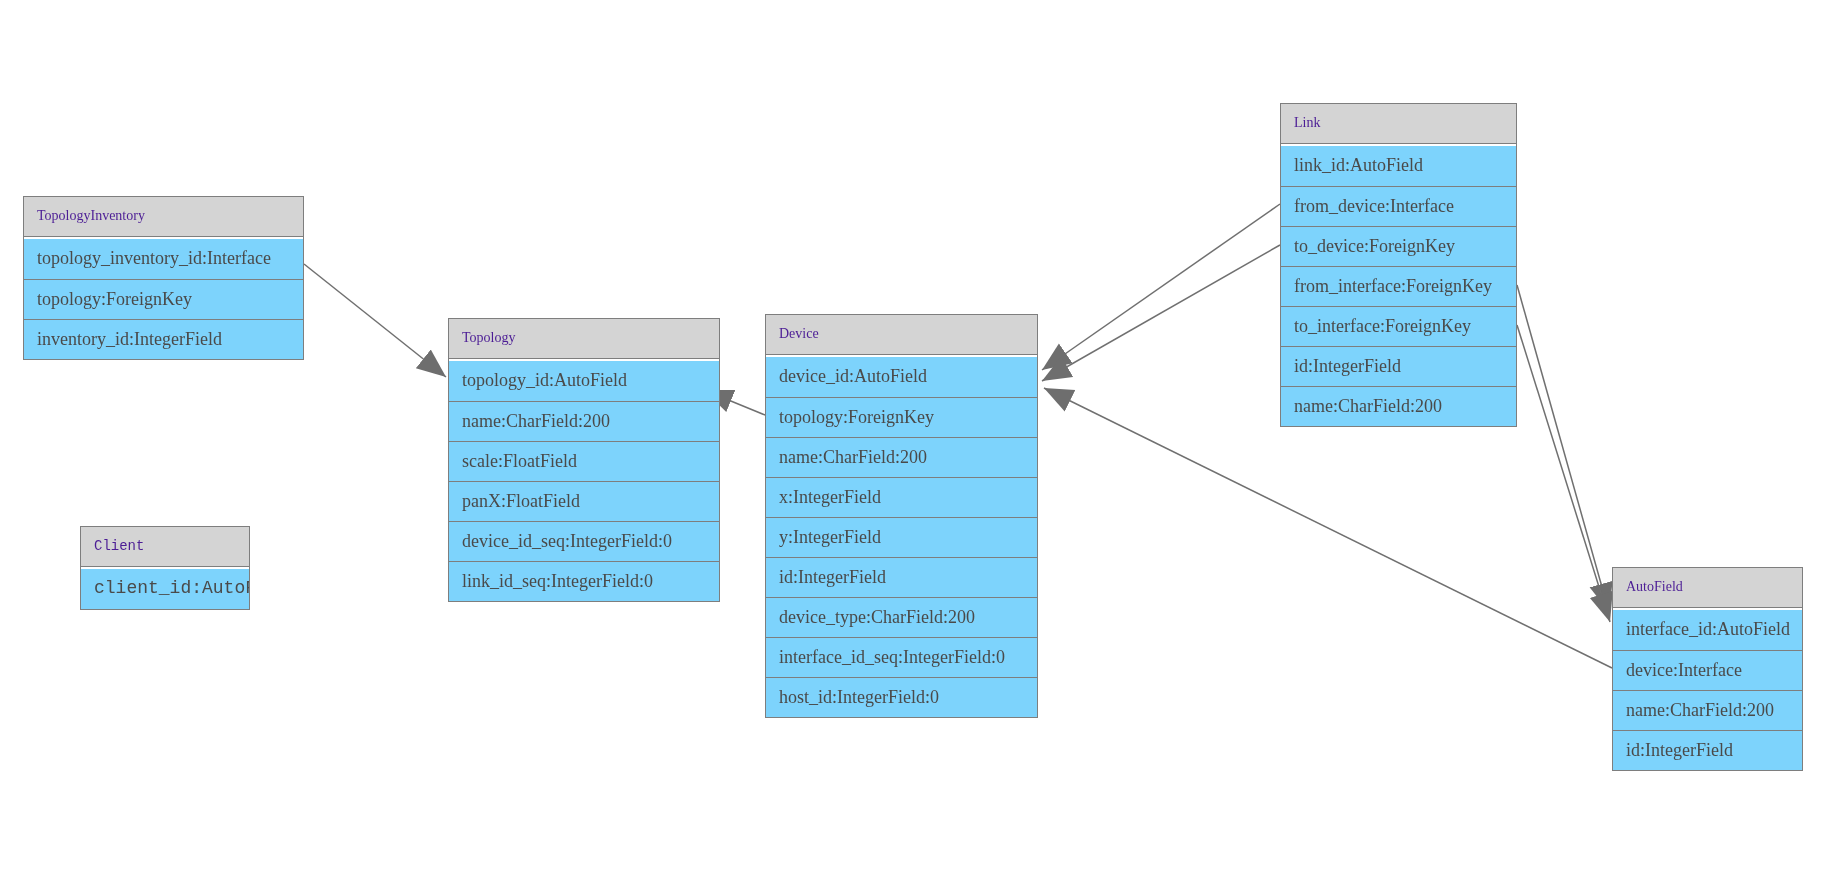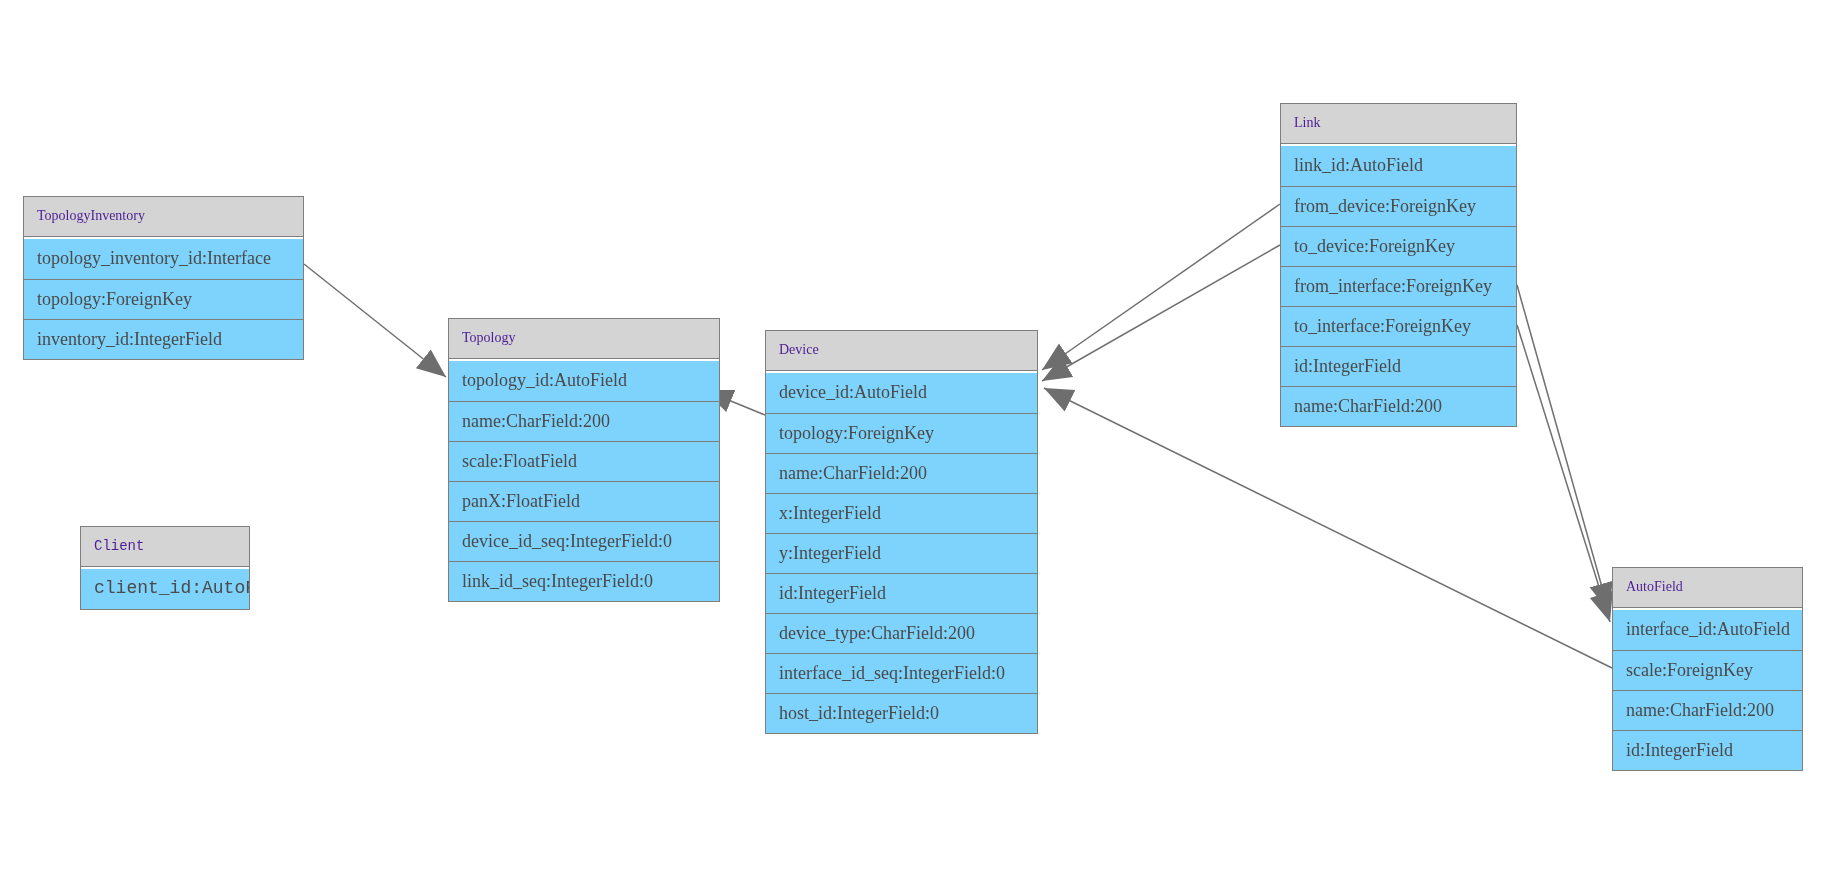--- a/index.html
+++ b/index.html
@@ -103,49 +103,49 @@
           <div class="entity-field">device_id_seq:IntegerField:0</div>
           <div class="entity-field">link_id_seq:IntegerField:0</div>
         </div>
       </div>
       <div class="entity-box" style="left: 80px; top: 526px; width: 170px; font-family: Liberation Mono, monospace;">
         <div class="entity-header">Client</div>
         <div class="entity-body">
           <div class="entity-field">client_id:AutoField</div>
         </div>
       </div>
-      <div class="entity-box" style="left: 765px; top: 330px; width: 273px;">
+      <div class="entity-box" style="left: 765px; top: 314px; width: 273px;">
         <div class="entity-header">Device</div>
         <div class="entity-body">
           <div class="entity-field">device_id:AutoField</div>
           <div class="entity-field">topology:ForeignKey</div>
           <div class="entity-field">name:CharField:200</div>
           <div class="entity-field">x:IntegerField</div>
           <div class="entity-field">y:IntegerField</div>
           <div class="entity-field">id:IntegerField</div>
           <div class="entity-field">device_type:CharField:200</div>
           <div class="entity-field">interface_id_seq:IntegerField:0</div>
           <div class="entity-field">host_id:IntegerField:0</div>
         </div>
       </div>
       <div class="entity-box" style="left: 1280px; top: 103px; width: 237px;">
         <div class="entity-header">Link</div>
         <div class="entity-body">
           <div class="entity-field">link_id:AutoField</div>
-          <div class="entity-field">from_device:ForeignKey</div>
+          <div class="entity-field">from_device:Interface</div>
           <div class="entity-field">to_device:ForeignKey</div>
           <div class="entity-field">from_interface:ForeignKey</div>
           <div class="entity-field">to_interface:ForeignKey</div>
           <div class="entity-field">id:IntegerField</div>
           <div class="entity-field">name:CharField:200</div>
         </div>
       </div>
       <div class="entity-box" style="left: 1612px; top: 567px; width: 191px;">
         <div class="entity-header">AutoField</div>
         <div class="entity-body">
           <div class="entity-field">interface_id:AutoField</div>
-          <div class="entity-field">scale:ForeignKey</div>
+          <div class="entity-field">device:Interface</div>
           <div class="entity-field">name:CharField:200</div>
           <div class="entity-field">id:IntegerField</div>
         </div>
       </div>
     </div>
 </div>
 
 </body></html>

